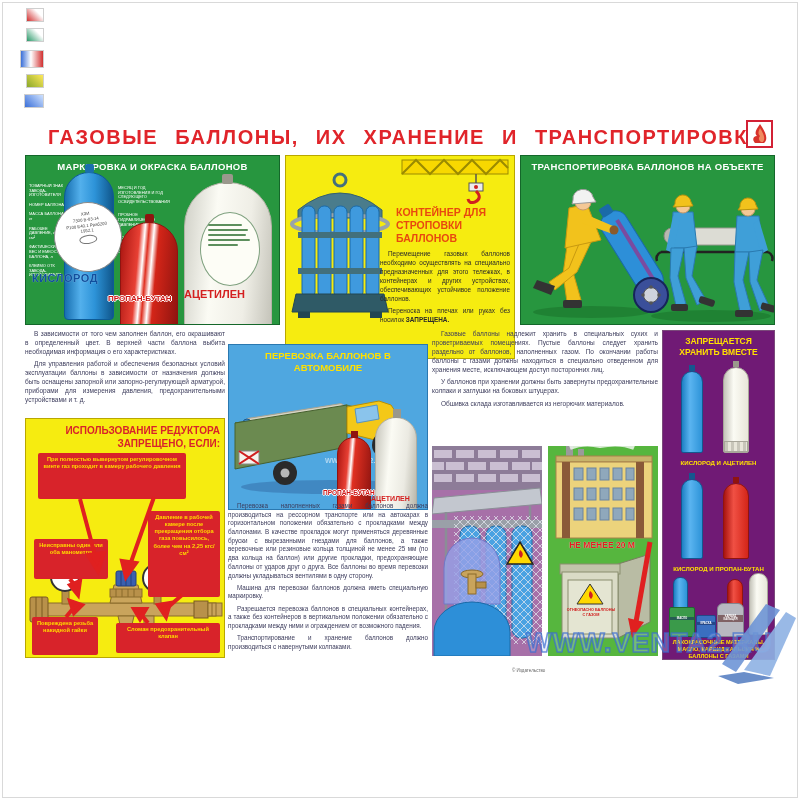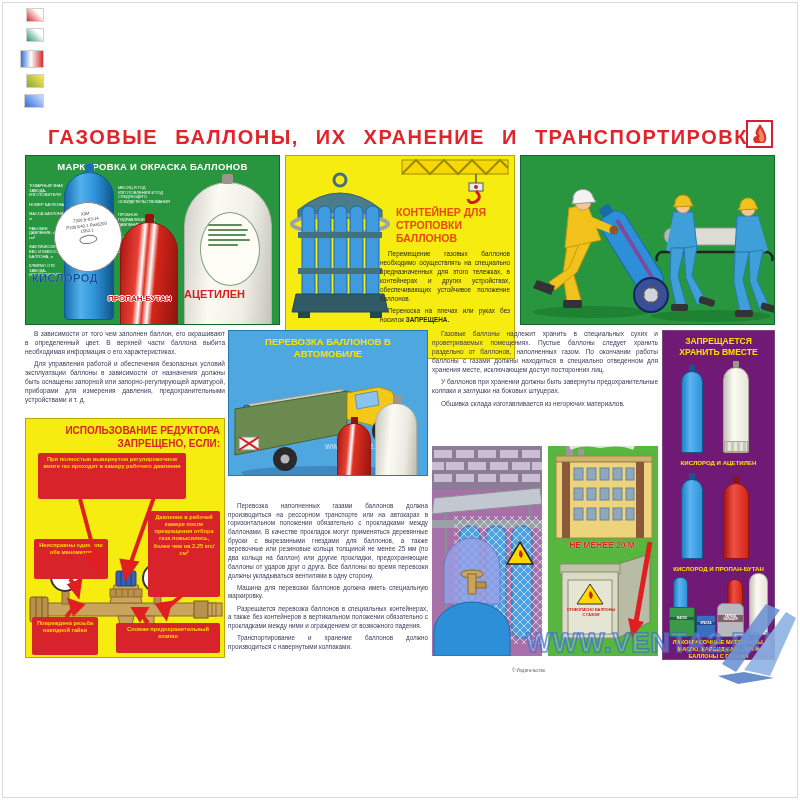--- a/index.html
+++ b/index.html
@@ -162,20 +162,21 @@
       <path d="M78 33 q7 7 -1 11 q-6 2 -7 -3" fill="none" stroke="#d02020" stroke-width="3"></path>
     </svg>
     <div class="ct-title" style="left:110px;top:50px;width:112px">КОНТЕЙНЕР ДЛЯ СТРОПОВКИ БАЛЛОНОВ</div>
     <div class="abs" style="left:94px;top:94px;width:130px">
       <p class="cp">Перемещение газовых баллонов необходимо осуществлять на специально предназначенных для этого тележках, в контейнерах и других устройствах, обеспечивающих устойчивое положение баллонов.</p>
       <p class="cp"><span>Переноска на плечах или руках без носилок</span> <b>ЗАПРЕЩЕНА.</b></p>
     </div>
   </section>
 
   <section class="panel green" style="left:500px;top:43px;width:255px;height:170px">
+    <div class="ph">ТРАНСПОРТИРОВКА БАЛЛОНОВ НА ОБЪЕКТЕ</div>
     <svg class="abs" style="left:0;top:20px" width="253" height="148" viewBox="0 0 253 148">
       <ellipse cx="70" cy="136" rx="58" ry="6" fill="rgba(0,40,0,.18)"></ellipse>
       <ellipse cx="190" cy="140" rx="60" ry="6" fill="rgba(0,40,0,.18)"></ellipse>
 
       <g transform="rotate(-32 112 78)">
         <rect x="98" y="30" width="28" height="92" rx="13" fill="#2d8fd8" stroke="#1a6aa8"></rect>
         <rect x="106" y="22" width="12" height="10" rx="2" fill="#1a6aa8"></rect>
       </g>
       <line x1="96" y1="44" x2="140" y2="116" stroke="#7a4ba0" stroke-width="4"></line>
       <circle cx="130" cy="119" r="17" fill="#3a4f9a" stroke="#16245a" stroke-width="2"></circle>
@@ -275,21 +276,21 @@
         <path d="M156 176 L140 190" fill="none"></path>
           <polygon points="132,186 144,184 140,198"></polygon>
         <path d="M40 198 L50 186" fill="none"></path>
           <polygon points="44,182 56,186 48,194"></polygon>
         <path d="M122 204 L114 194" fill="none"></path>
           <polygon points="108,190 120,190 114,200"></polygon>
       </g>
     </svg>
   </section>
 
-  <section class="panel blue" style="left:208px;top:218px;width:200px;height:146px">
+  <section class="panel blue" style="left:208px;top:232px;width:200px;height:166px">
     <div class="ytitle">ПЕРЕВОЗКА БАЛЛОНОВ В АВТОМОБИЛЕ</div>
     <svg class="abs" style="left:0;top:26px" width="198" height="138" viewBox="0 0 198 138">
       <ellipse cx="100" cy="116" rx="88" ry="7" fill="rgba(0,0,60,.18)"></ellipse>
       <polygon points="6,52 118,34 146,42 34,62" fill="#8aa468" stroke="#5c7a3c"></polygon>
       <g stroke="#a8a494" fill="#d8d5c4">
         <rect x="16" y="40" width="100" height="8" rx="4" transform="rotate(-9 66 44)"></rect>
         <rect x="14" y="48" width="104" height="8" rx="4" transform="rotate(-9 66 52)"></rect>
         <rect x="12" y="56" width="106" height="8" rx="4" transform="rotate(-9 65 60)"></rect>
         <rect x="12" y="64" width="106" height="8" rx="4" transform="rotate(-9 65 68)"></rect>
       </g>

